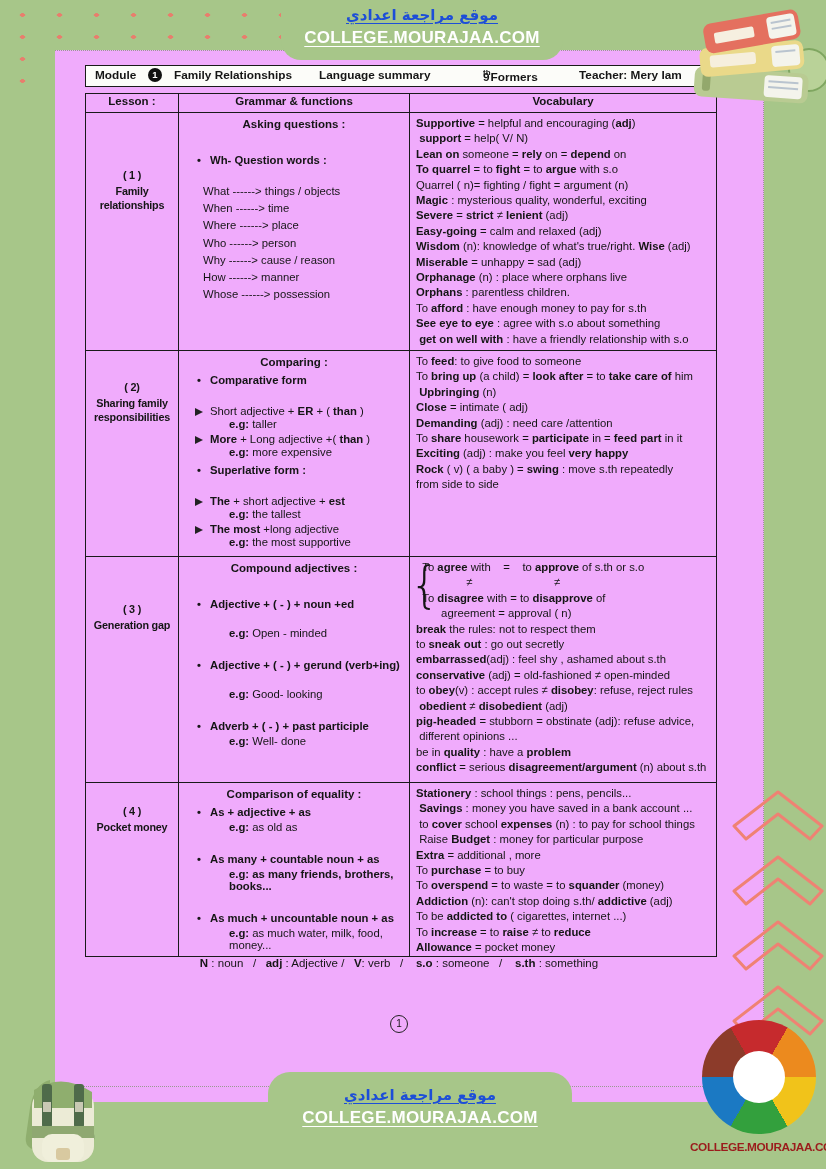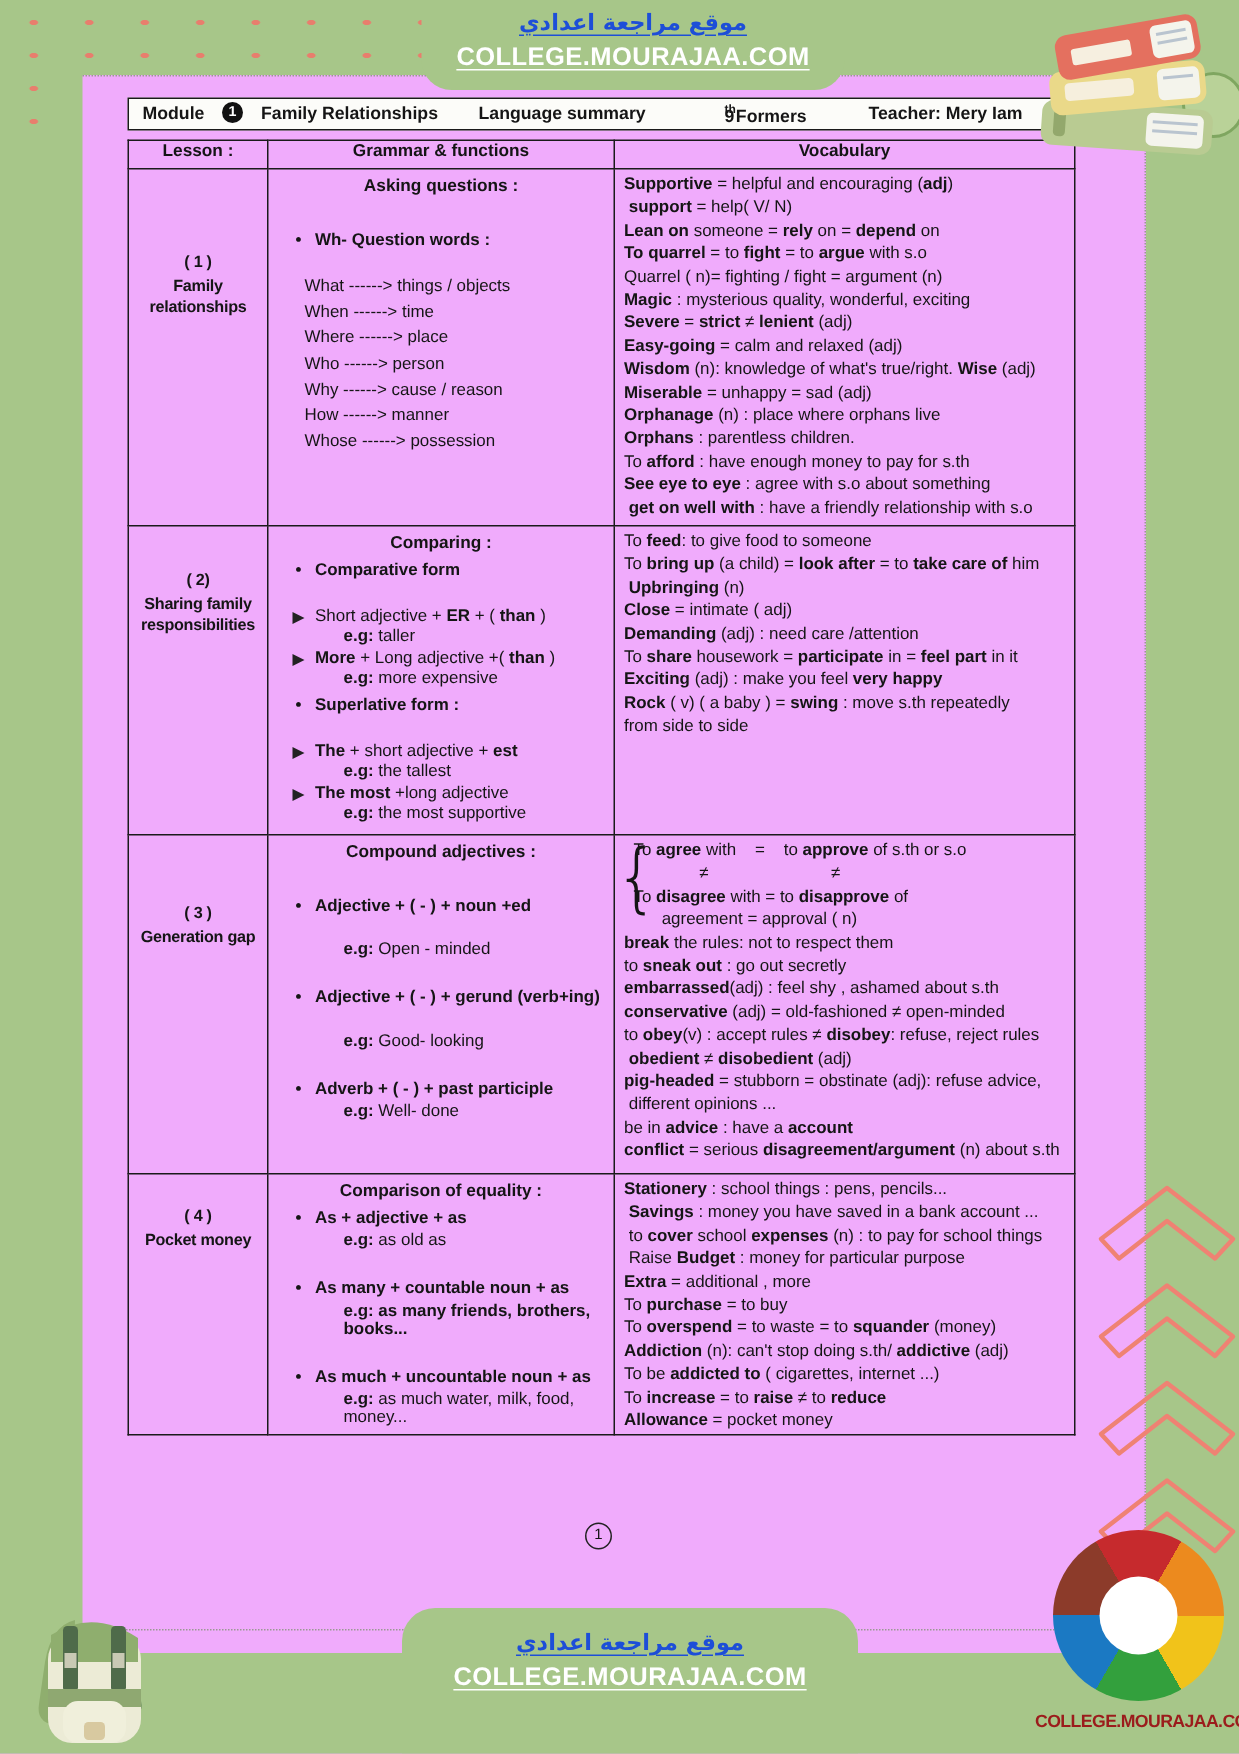--- a/index.html
+++ b/index.html
@@ -215,21 +215,21 @@
               <div class="g-eg"><b>e.g:</b>   the most supportive</div>
             </div>
           </td>
           <td class="vocab">
             <div class="cw">
               <div class="v-line">To <b>feed</b>: to give food to someone</div>
               <div class="v-line">To <b>bring up</b> (a child) = <b>look after</b> = to <b>take care of</b> him</div>
               <div class="v-line">&nbsp;<b>Upbringing</b> (n)</div>
               <div class="v-line"><b>Close</b> = intimate  ( adj)</div>
               <div class="v-line"><b>Demanding</b>  (adj) : need care /attention</div>
-              <div class="v-line">To <b>share</b> housework = <b>participate</b> in = <b>feel part</b> in it</div>
+              <div class="v-line">To <b>share</b> housework = <b>participate</b> in = <b>feed part</b> in it</div>
               <div class="v-line"><b>Exciting</b> (adj) : make you feel <b>very happy</b></div>
               <div class="v-line"><b>Rock</b> ( v) ( a baby ) = <b>swing</b> : move s.th repeatedly</div>
               <div class="v-line">from side to side</div>
             </div>
           </td>
         </tr>
         <tr class="row r3">
           <td class="lesson">
             <div class="cw">
               <div class="lnum">( 3 )</div>
@@ -260,21 +260,21 @@
               <div class="v-line">&nbsp;&nbsp;To <b>disagree</b> with  =   to <b>disapprove</b> of</div>
               <div class="v-line">&nbsp;&nbsp;&nbsp;&nbsp;&nbsp;&nbsp;&nbsp;&nbsp;agreement  =  approval ( n)</div>
               <div class="v-line"><b>break</b> the rules: not to respect them</div>
               <div class="v-line">to <b>sneak out</b> : go out secretly</div>
               <div class="v-line"><b>embarrassed</b>(adj) : feel shy , ashamed about  s.th</div>
               <div class="v-line"><b>conservative</b> (adj) = old-fashioned  ≠ open-minded</div>
               <div class="v-line">to <b>obey</b>(v) : accept rules   ≠ <b>disobey</b>: refuse, reject rules</div>
               <div class="v-line">&nbsp;<b>obedient</b>  ≠  <b>disobedient</b> (adj)</div>
               <div class="v-line"><b>pig-headed</b> = stubborn = obstinate (adj): refuse advice,</div>
               <div class="v-line">&nbsp;different opinions ...</div>
-              <div class="v-line">be in <b>advice</b> : have a  <b>account</b></div>
+              <div class="v-line">be in <b>quality</b> : have a  <b>problem</b></div>
               <div class="v-line"><b>conflict</b> = serious <b>disagreement/argument</b> (n) about  s.th</div>
             </div>
           </td>
         </tr>
         <tr class="row r4">
           <td class="lesson">
             <div class="cw">
               <div class="lnum">( 4 )</div>
               <div class="lname">Pocket money</div>
             </div>
@@ -304,20 +304,21 @@
               <div class="v-line"><b>Addiction</b> (n): can't stop doing s.th/ <b>addictive</b> (adj)</div>
               <div class="v-line">To be <b>addicted to</b> ( cigarettes, internet ...)</div>
               <div class="v-line">To <b>increase</b> = to <b>raise</b>  ≠ to <b>reduce</b></div>
               <div class="v-line"><b>Allowance</b>  = pocket money</div>
             </div>
           </td>
         </tr>
       </tbody>
   </table>
 
+  <div class="legend"><b>N</b> : noun&nbsp;&nbsp;&nbsp;/&nbsp;&nbsp;&nbsp;<b>adj</b> : Adjective /&nbsp;&nbsp;&nbsp;<b>V</b>: verb&nbsp;&nbsp;&nbsp;/&nbsp;&nbsp;&nbsp;&nbsp;<b>s.o</b> : someone&nbsp;&nbsp;&nbsp;/&nbsp;&nbsp;&nbsp;&nbsp;<b>s.th</b> : something</div>
   <div class="pagenum"><b>1</b></div>
   <div class="perf"></div>
 </div>
 
 <div class="chevrons">
   <svg width="94" height="54" viewBox="0 0 94 54">
       <path d="M3,38 L47,4 L91,38 L79,51 L47,26 L15,51 Z" fill="none" stroke="#ef8273" stroke-width="3" stroke-linejoin="round"></path>
     </svg>
   <svg width="94" height="54" viewBox="0 0 94 54">
       <path d="M3,38 L47,4 L91,38 L79,51 L47,26 L15,51 Z" fill="none" stroke="#ef8273" stroke-width="3" stroke-linejoin="round"></path>

